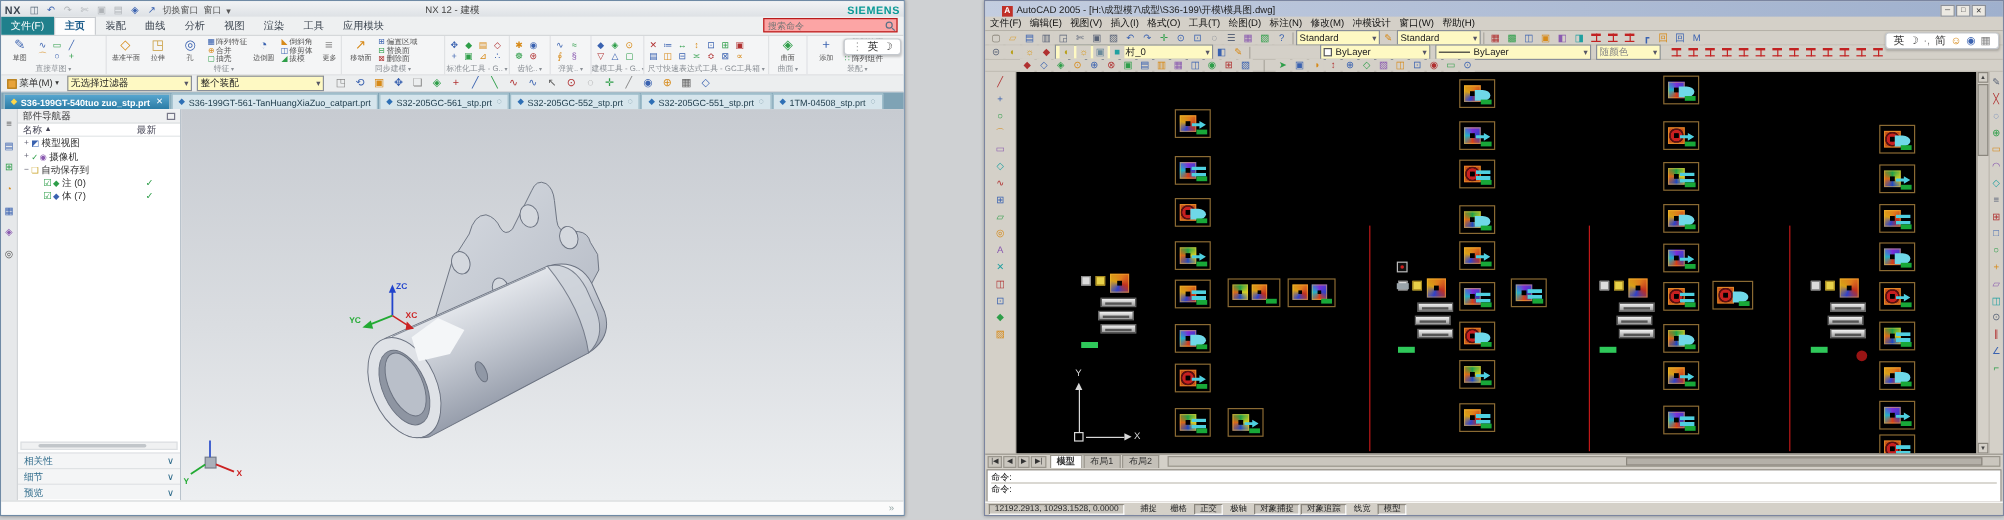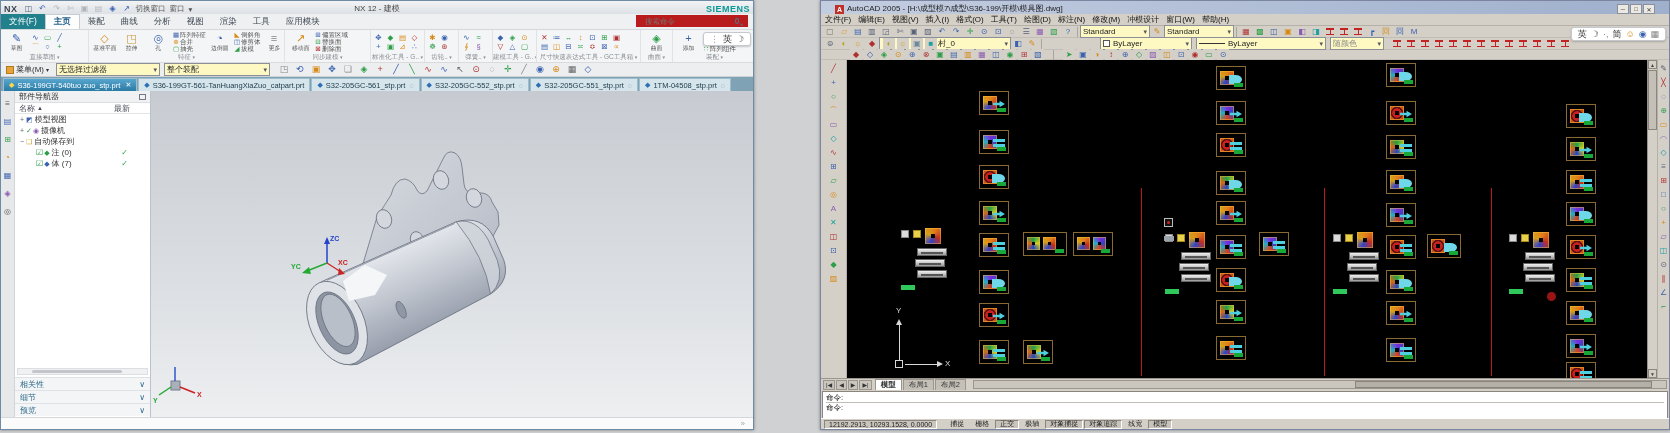--- a/index.html
+++ b/index.html
@@ -15,21 +15,21 @@
 .nx-logo{font-weight:bold;font-size:9px;color:#3c4550;margin-right:4px;letter-spacing:.5px}
 .nx-qat{display:flex;align-items:center}
 .nx-qat .ic{width:12px;height:11px;font-size:8px}
 .qat-lbl{font-size:7.5px;color:#555;margin:0 2px}
 .nx-title-text{position:absolute;left:0;right:0;text-align:center;font-size:8px;color:#444;pointer-events:none}
 .nx-brand{margin-left:auto;color:#0a9a96;font-weight:bold;font-size:9px;letter-spacing:.5px}
 .nx-tabrow{position:absolute;left:0;top:13px;right:0;height:16px;background:#eef0f1;border-bottom:1px solid #d5d8da;display:flex;align-items:flex-end}
 .nx-tab{height:15px;display:flex;align-items:center;padding:0 8px;font-size:8.5px;color:#3c4550}
 .nx-tab.accent{background:#20808c;color:#fff}
 .nx-tab.active{background:#fdfdfd;border:1px solid #c9ccd0;border-bottom:none;color:#1c5c8a;font-weight:bold}
-.nx-search{position:absolute;right:5px;top:1px;width:112px;height:12px;background:#0ea5e9;border:6px solid #b91c1c;display:flex;align-items:center;padding:0 3px}
+.nx-search{position:absolute;right:5px;top:1px;width:112px;height:12px;background:#fca5a5;border:1px solid #b91c1c;display:flex;align-items:center;padding:0 3px}
 .nx-search input{border:none;outline:none;width:90px;font-size:7.5px;color:#333;background:transparent}
 .lens{width:6px;height:6px;border:1.3px solid #5a7187;border-radius:50%;position:relative;margin-left:auto}
 .lens::after{content:"";position:absolute;width:3px;height:1.3px;background:#5a7187;left:4px;top:5px;transform:rotate(40deg)}
 .nx-ribbon{position:absolute;left:0;top:29px;right:0;height:33px;background:#f4f5f6;border-bottom:1px solid #d9dbdd;display:flex;overflow:hidden}
 .rgroup{height:100%;border-right:1px solid #e0e2e4;display:flex;flex-direction:column;flex:none}
 .rbody{flex:1;display:flex;align-items:center;padding:1px 2px 0 2px;overflow:hidden}
 .rlabel{height:9px;font-size:6.5px;color:#8a8f95;text-align:center;white-space:nowrap;overflow:hidden}
 .rlabel::after{content:" ▾";font-size:5px}
 .rbig{width:27px;display:flex;flex-direction:column;align-items:center;flex:none;overflow:hidden}
 .rbig .g{font-size:11px;line-height:12px}
@@ -37,21 +37,21 @@
 .rstack{display:flex;flex-direction:column;justify-content:center;flex:none;overflow:hidden}
 .rrow{display:flex;align-items:center;height:7px;font-size:6.5px;color:#555;white-space:nowrap}
 .rrow .g{font-size:6.5px;width:8px;text-align:center}
 .rgrid{display:grid;gap:0 1px;flex:none}
 .rgrid .g{width:11px;height:9px;font-size:7.5px;display:flex;align-items:center;justify-content:center}
 .nx-selbar{position:absolute;left:0;top:62px;right:0;height:14px;background:#eceeef;border-bottom:1px solid #cfd3d6;display:flex;align-items:center;padding:0 2px;font-size:8px}
 .selmenu{display:flex;align-items:center;height:12px;padding:0 3px;font-size:8px;color:#333}
 .selmenu .sq{width:8px;height:8px;background:#e8a33a;border:1px solid #b07a1a;margin-right:2px}
 .nx-doctabs{position:absolute;left:0;top:76px;right:0;height:14px;background:#7fa3b5;display:flex;align-items:flex-end;padding-left:2px;overflow:hidden}
 .dtab{height:13px;display:flex;align-items:center;font-size:7.5px;padding:0 5px;margin-right:1px;background:#d6e5ec;color:#23404f;border:1px solid #9fbecb;border-bottom:none;white-space:nowrap;flex:none}
-.dtab.active{background:linear-gradient(#57a6cf,#2a7links 7aa);background:linear-gradient(#57a6cf,#2a7ba5);color:#fff;font-weight:normal}
+.dtab.active{background:linear-gradient(#57a6cf,#2a7links 7aa);background:linear-gradient(#57a6cf,#2a7ba5);color:#fff;font-weight:bold}
 .dtab .di{color:#2d6fb5;font-size:7px;margin-right:3px}
 .dtab.active .di{color:#ffd84a}
 .dtab .dx{margin-left:5px;font-size:7px;color:#fff}
 .dtab .dp{margin-left:4px;font-size:7px;color:#5b7d8c}
 .nx-main{position:absolute;left:0;top:90px;right:0;bottom:12px;display:flex}
 .nx-rail{width:14px;background:#e6e8ea;border-right:1px solid #d2d5d8;display:flex;flex-direction:column;align-items:center;padding-top:4px}
 .nx-rail .ic{width:12px;height:12px;font-size:8px;margin:3px 0}
 .nx-nav{width:136px;background:#fff;border-right:1px solid #b9c3cc;position:relative;font-size:8px}
 .nav-head{height:12px;background:#f0f1f2;border-bottom:1px solid #dcdfe2;display:flex;align-items:center;padding:0 4px;color:#333}
 .nav-head .det{margin-left:auto;width:7px;height:6px;border:1px solid #778}

